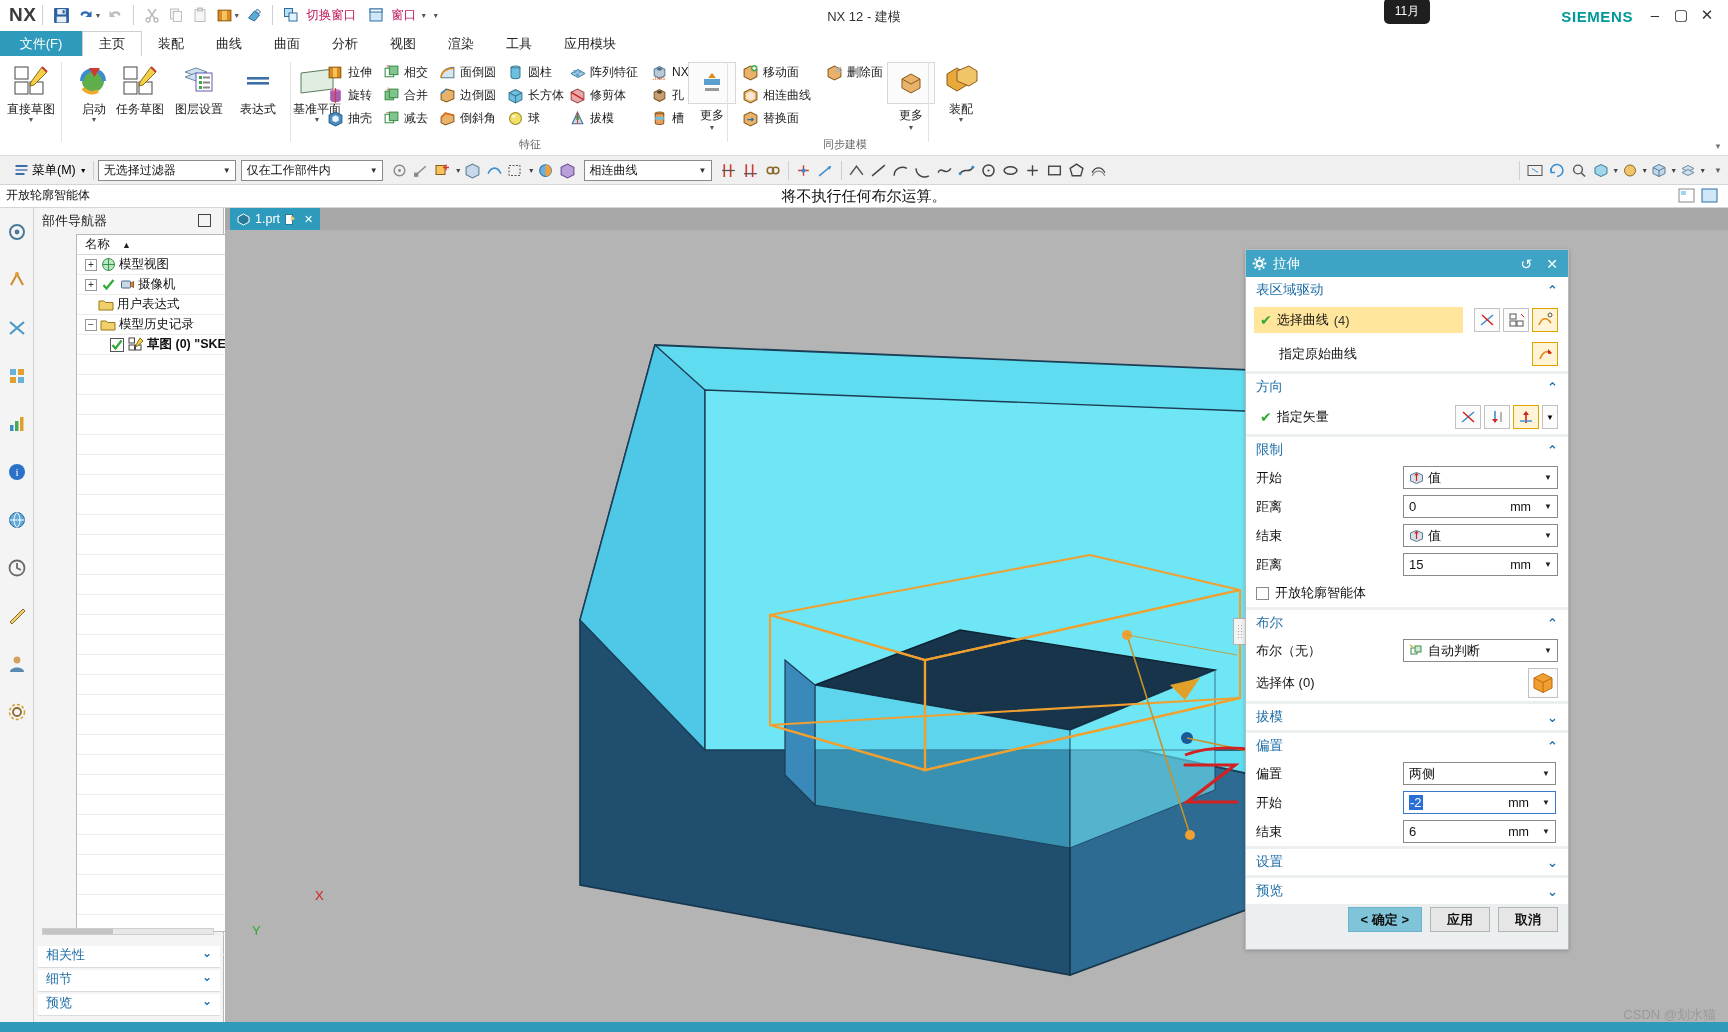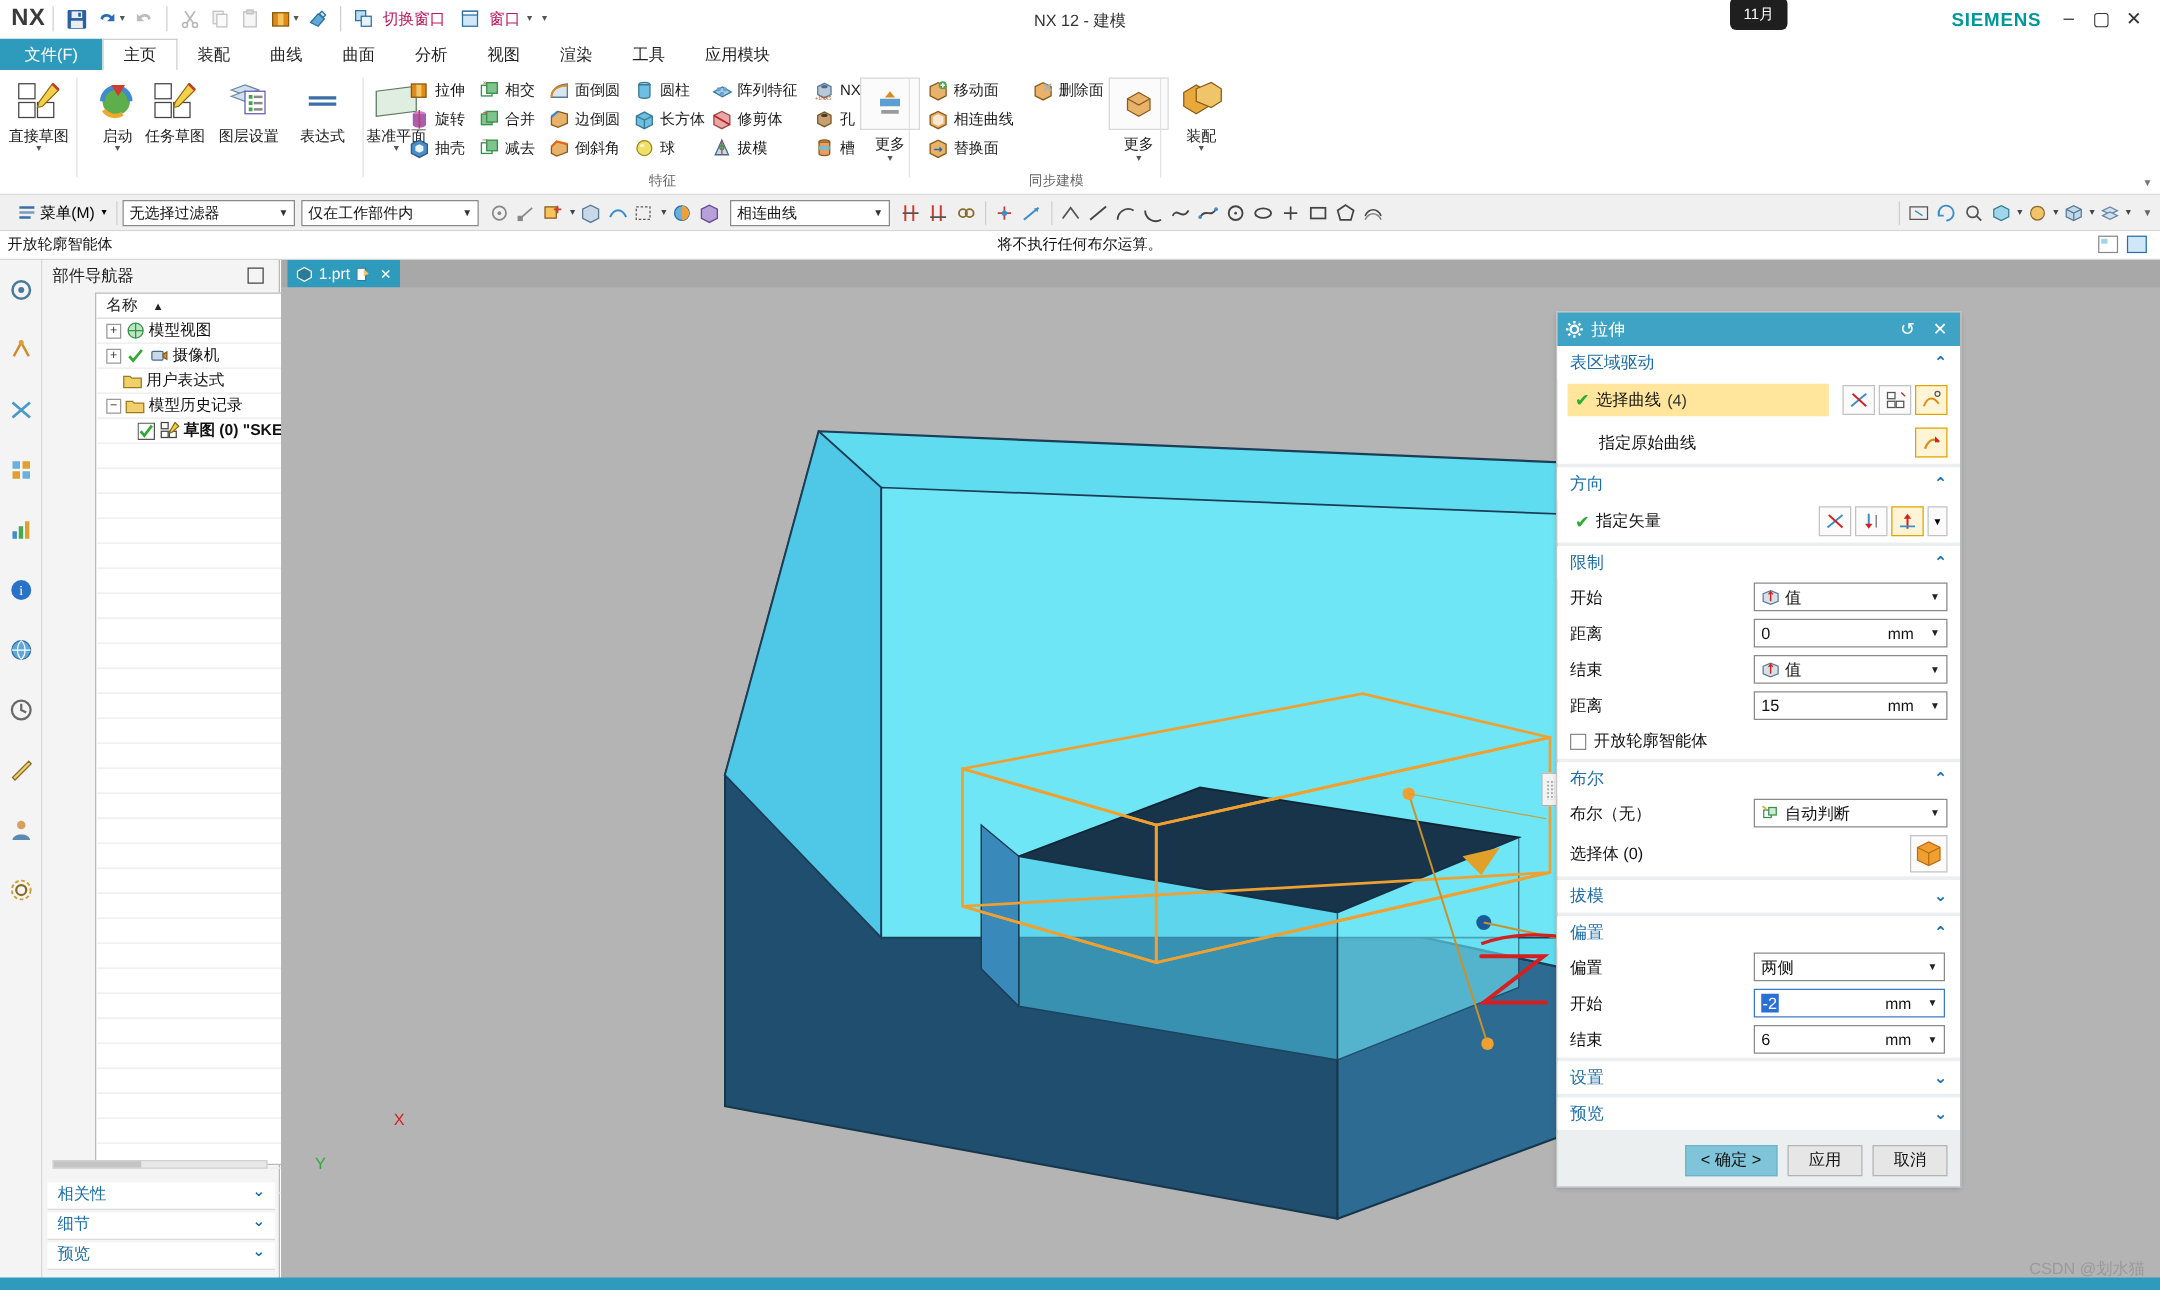--- a/index.html
+++ b/index.html
@@ -96,21 +96,21 @@
   .selcombo .carr { width:16px; text-align:center; font-size:8px; color:#333;}
   .sb-icon { width:22px; height:23px; display:flex; align-items:center; justify-content:center;}
   .sb-vsep { width:1px; height:19px; background:#cfcfcf; margin:0 4px;}
 
   
   .cueline {
     position:absolute; left:0; top:185px; width:1728px; height:23px; background:#fff;
     border-bottom:1px solid #d5d5d5;
   }
   .cueline .cue-left { position:absolute; left:6px; top:2px; font-size:12px; color:#111; }
-  .cueline .cue-mid { position:absolute; left:0; width:1728px; text-align:center; top:2px; font-size:12px; color:#111;}
+  .cueline .cue-mid { position:absolute; left:0; width:1728px; text-align:center; top:2px; font-size:15px; color:#111;}
   .cueline .cue-right { position:absolute; right:10px; top:3px; display:flex; gap:6px;}
 
   
   .rail {
     position:absolute; left:0; top:208px; width:34px; height:824px;
     background:#f4f4f4; border-right:1px solid #d0d0d0;
   }
   .rail .ri { width:34px; height:48px; display:flex; align-items:center; justify-content:center; cursor:default;}
 
   
@@ -186,21 +186,21 @@
   }
   .iconbtn.sel { border-color:#e0a300; background:#fff5d6; }
   .dcombo {
     height:23px; border:1px solid #8a8a8a; background:#fff; display:flex; align-items:center; padding-left:5px;
     font-size:13px; color:#111; gap:4px;
   }
   .dcombo .carr { margin-left:auto; width:18px; text-align:center; font-size:8px; color:#222; }
   .dcombo .unit { color:#111; font-size:12.5px; }
   .dcheck { width:13px; height:13px; border:1px solid #8a8a8a; background:#fff; margin-right:6px; flex:none;}
   .sel-hl { background:#2a6fd6; color:#fff; padding:0 1px;}
-  .dlg-foot { background:#eceff0; height:42px; display:flex; align-items:center; justify-content:flex-end; padding-right:10px; gap:8px;}
+  .dlg-foot { background:#eceff0; height:42px; display:flex; justify-content:flex-end; padding-right:10px; gap:8px;font-weight:bold;}
   .btn {
     height:25px; min-width:60px; padding:0 12px; border:1px solid #b4b4b4; background:#e6e6e6;
     font-size:13px; color:#111; display:flex; align-items:center; justify-content:center; cursor:default;
   }
   .btn.primary { background:#7fc4d9; border-color:#6bb4cb; }
 
   
   .botstrip { position:absolute; left:0; top:1022px; width:1728px; height:10px; background:#2e9bbd;}
 
   svg { display:block; }

